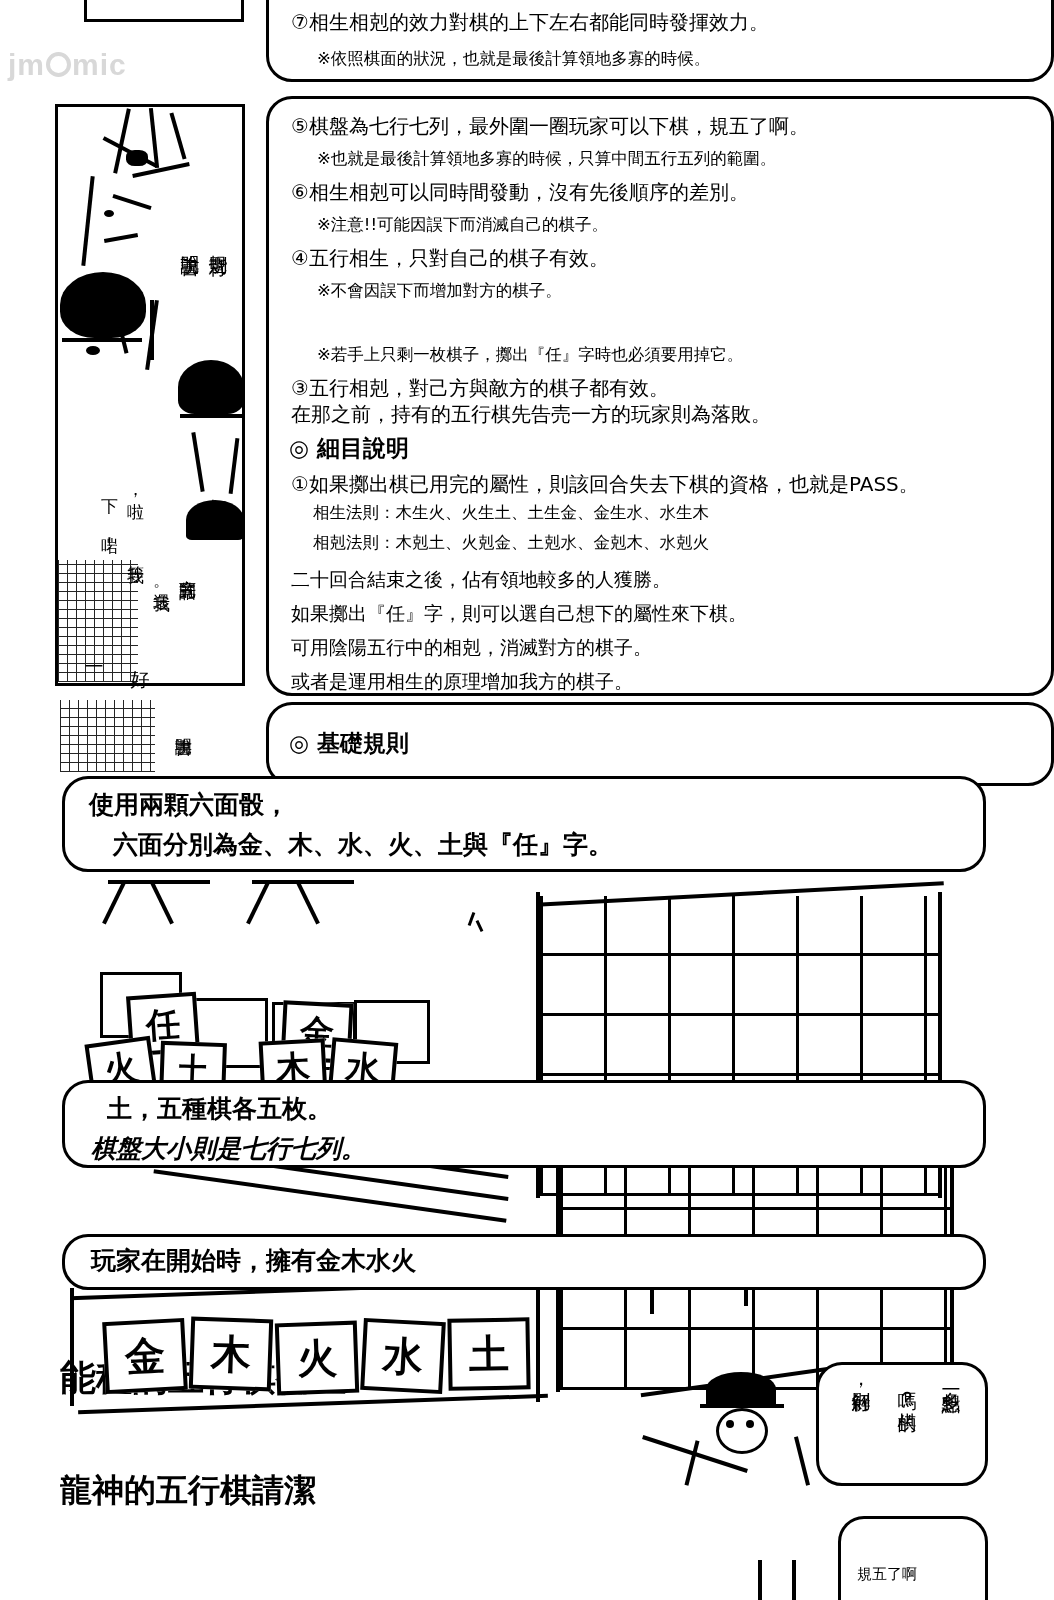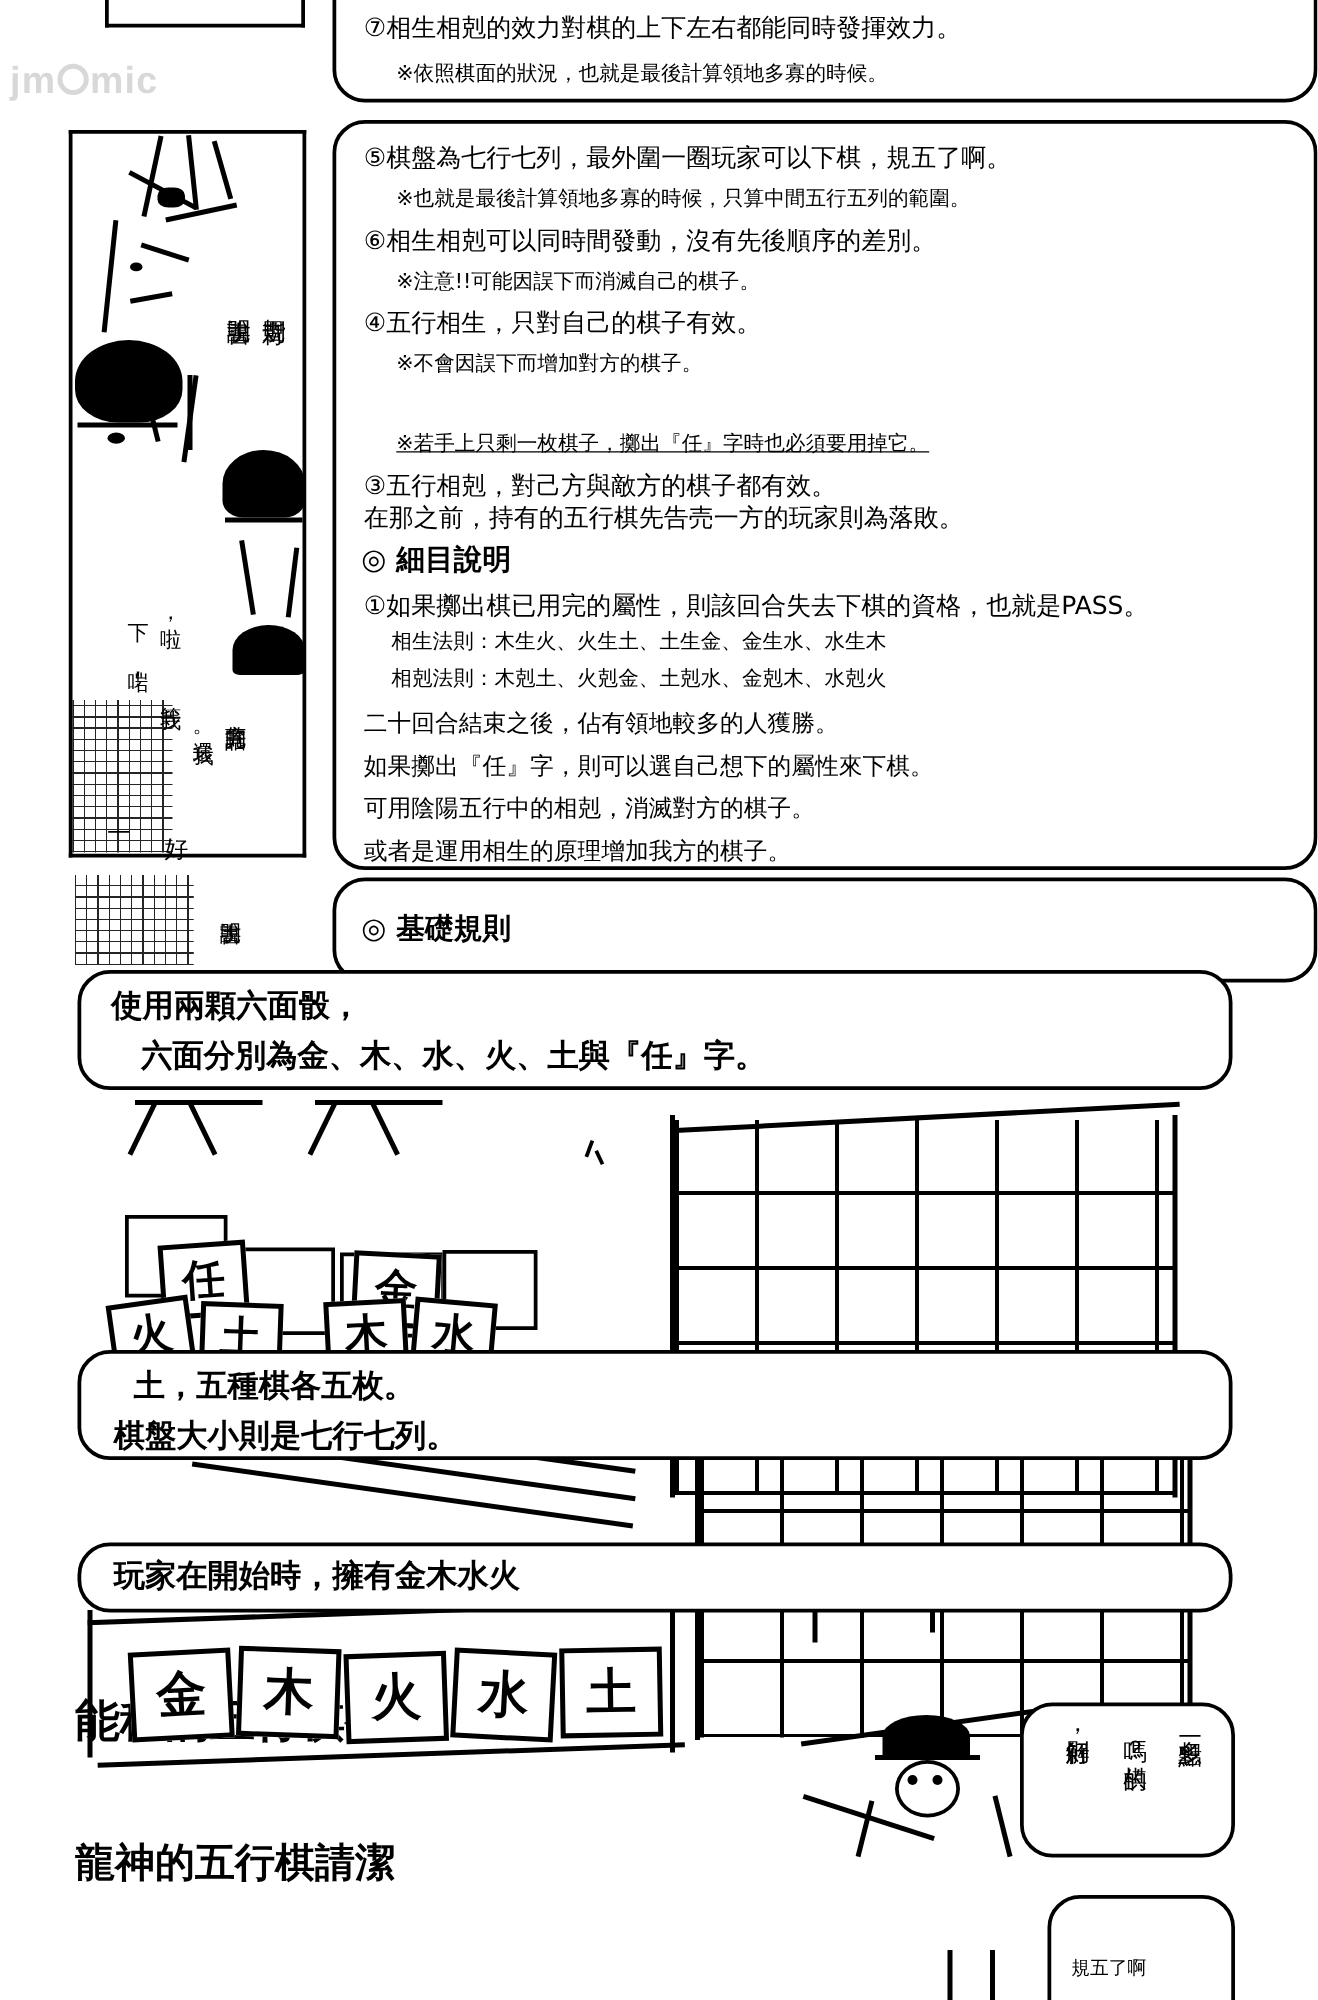--- a/index.html
+++ b/index.html
@@ -167,21 +167,21 @@
   <div class="abs ln t17" style="left:48px;top:72px;">※依照棋面的狀況，也就是最後計算領地多寡的時候。</div>
 </div>
 
 <div class="abs balloon" style="left:266px;top:96px;width:788px;height:600px;">
   <div class="abs ln t20" style="left:22px;top:12px;">⑤棋盤為七行七列，最外圍一圈玩家可以下棋，規五了啊。</div>
   <div class="abs ln t17" style="left:48px;top:46px;">※也就是最後計算領地多寡的時候，只算中間五行五列的範圍。</div>
   <div class="abs ln t20" style="left:22px;top:78px;">⑥相生相剋可以同時間發動，沒有先後順序的差別。</div>
   <div class="abs ln t17" style="left:48px;top:112px;">※注意!!可能因誤下而消滅自己的棋子。</div>
   <div class="abs ln t20" style="left:22px;top:144px;">④五行相生，只對自己的棋子有效。</div>
   <div class="abs ln t17" style="left:48px;top:178px;">※不會因誤下而增加對方的棋子。</div>
-  <div class="abs ln t17" style="left:48px;top:242px;text-decoration:underline;">※若手上只剩一枚棋子，擲出『任』字時也必須要用掉它。</div>
+  <div class="abs ln t17" style="left:48px;top:242px;">※若手上只剩一枚棋子，擲出『任』字時也必須要用掉它。</div>
   <div class="abs ln t20" style="left:22px;top:274px;">③五行相剋，對己方與敵方的棋子都有效。</div>
   <div class="abs ln t20" style="left:22px;top:300px;">在那之前，持有的五行棋先告売一方的玩家則為落敗。</div>
 
   <div class="abs ln head" style="left:20px;top:332px;">◎ 細目說明</div>
 
   <div class="abs ln t20" style="left:22px;top:370px;">①如果擲出棋已用完的屬性，則該回合失去下棋的資格，也就是PASS。</div>
   <div class="abs ln t17" style="left:44px;top:400px;">相生法則：木生火、火生土、土生金、金生水、水生木</div>
   <div class="abs ln t17" style="left:44px;top:430px;">相剋法則：木剋土、火剋金、土剋水、金剋木、水剋火</div>
   <div class="abs ln t19" style="left:22px;top:466px;">二十回合結束之後，佔有領地較多的人獲勝。</div>
   <div class="abs ln t19" style="left:22px;top:500px;">如果擲出『任』字，則可以選自己想下的屬性來下棋。</div>
@@ -200,21 +200,21 @@
 
 <div class="abs tile" style="left:128px;top:994px;width:62px;height:52px;line-height:52px;transform:rotate(-4deg);border-width:4px;">任</div>
 <div class="abs tile" style="left:282px;top:1002px;width:62px;height:52px;line-height:52px;transform:rotate(3deg);border-width:4px;">金</div>
 <div class="abs tile" style="left:88px;top:1040px;width:58px;height:48px;line-height:48px;transform:rotate(-8deg);border-width:4px;">火</div>
 <div class="abs tile" style="left:160px;top:1042px;width:58px;height:48px;line-height:48px;transform:rotate(2deg);border-width:4px;">土</div>
 <div class="abs tile" style="left:260px;top:1040px;width:58px;height:48px;line-height:48px;transform:rotate(-3deg);border-width:4px;">木</div>
 <div class="abs tile" style="left:330px;top:1040px;width:58px;height:48px;line-height:48px;transform:rotate(5deg);border-width:4px;">水</div>
 
 <div class="abs balloon" style="left:62px;top:1080px;width:924px;height:88px;">
   <div class="abs ln big" style="left:42px;top:6px;">土，五種棋各五枚。</div>
-  <div class="abs ln big" style="left:26px;top:46px;">棋盤大小則是七行七列。</div>
+  <div class="abs ln big" style="left:26px;top:46px;font-style:italic;">棋盤大小則是七行七列。</div>
 </div>
 
 <div class="abs balloon" style="left:62px;top:1234px;width:924px;height:56px;border-color:#000;">
   <div class="abs ln big" style="left:26px;top:4px;">玩家在開始時，擁有金木水火</div>
 </div>
 
 <div class="abs ln big" style="left:60px;top:1358px;font-size:36px;">能種的五行棋補達</div>
 <div class="abs ln big" style="left:60px;top:1470px;font-size:32px;">龍神的五行棋請潔</div>
 
 <div class="abs tile" style="left:104px;top:1320px;width:74px;height:64px;line-height:64px;transform:rotate(-3deg);border-width:4px;font-size:40px;">金</div>

